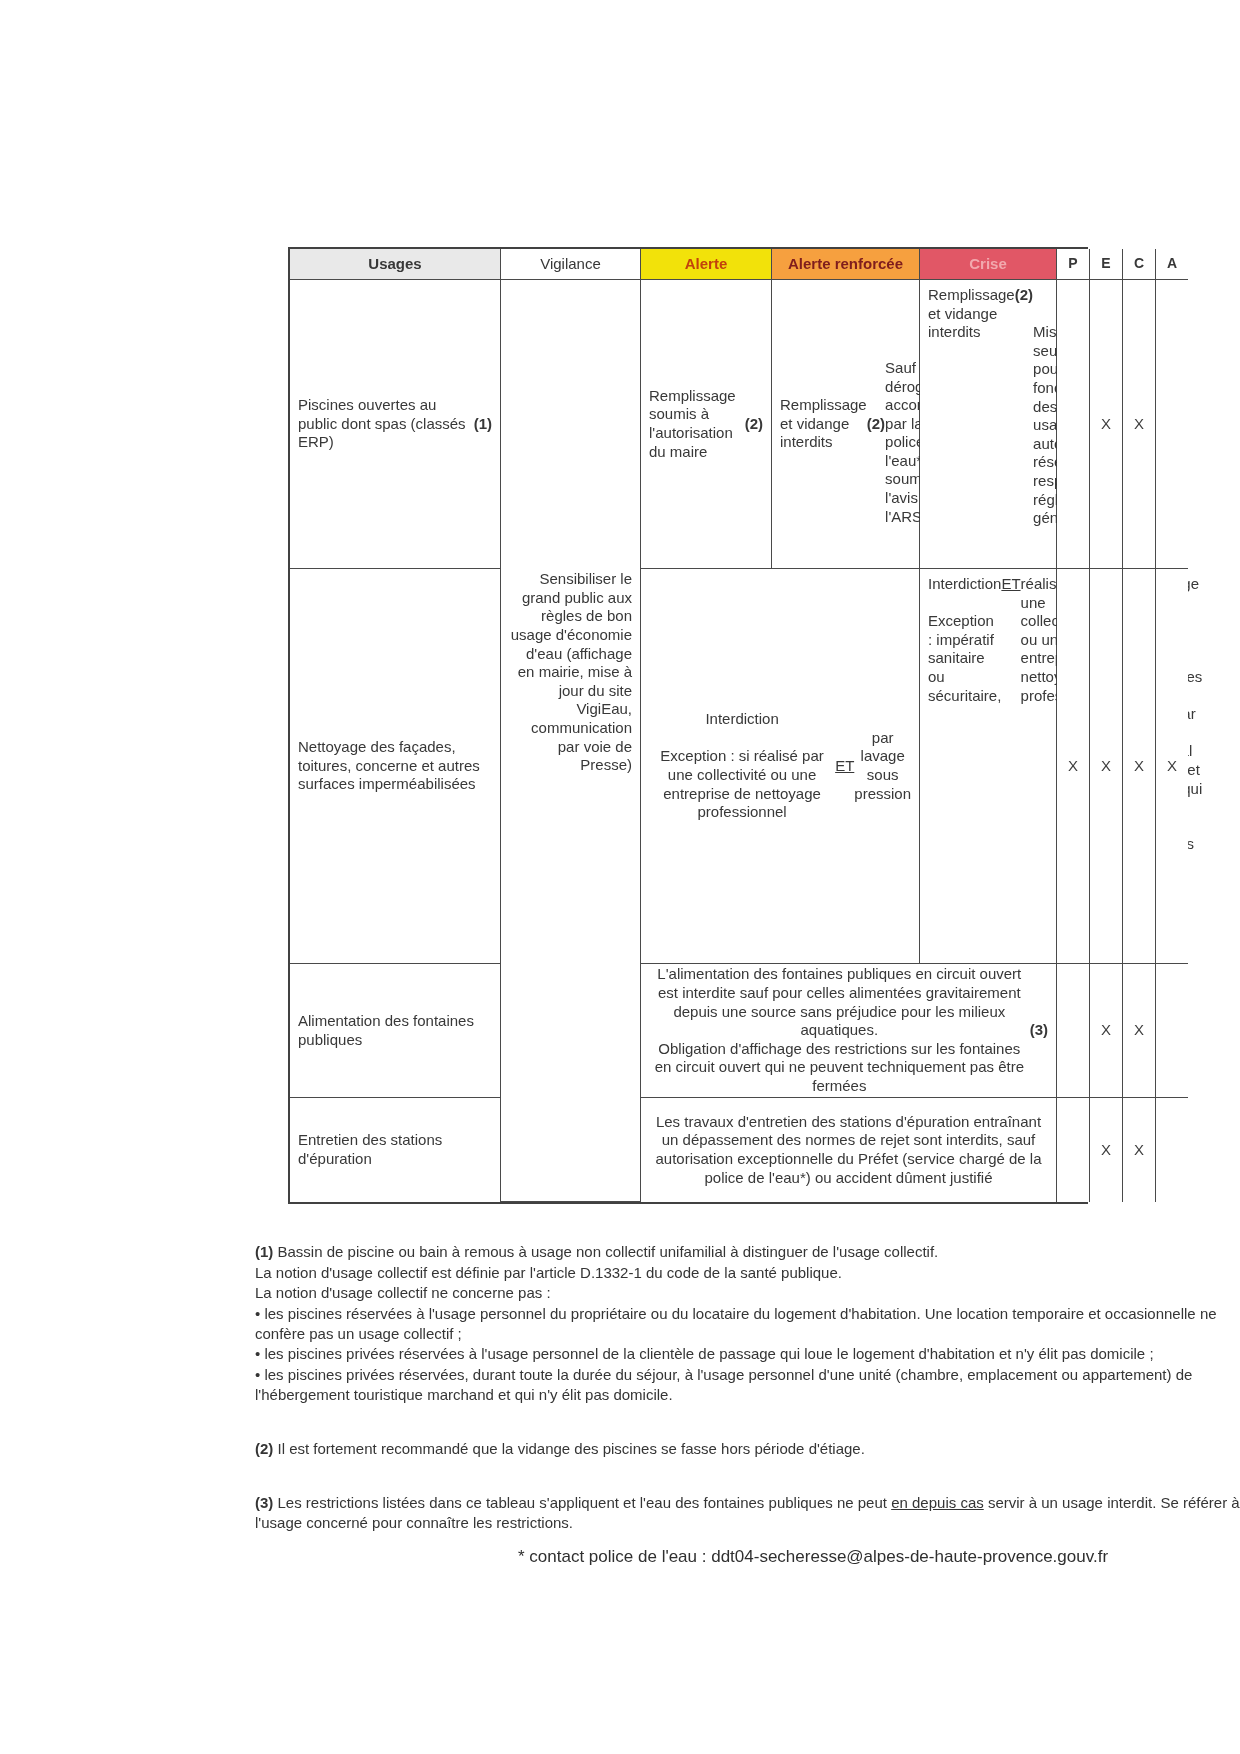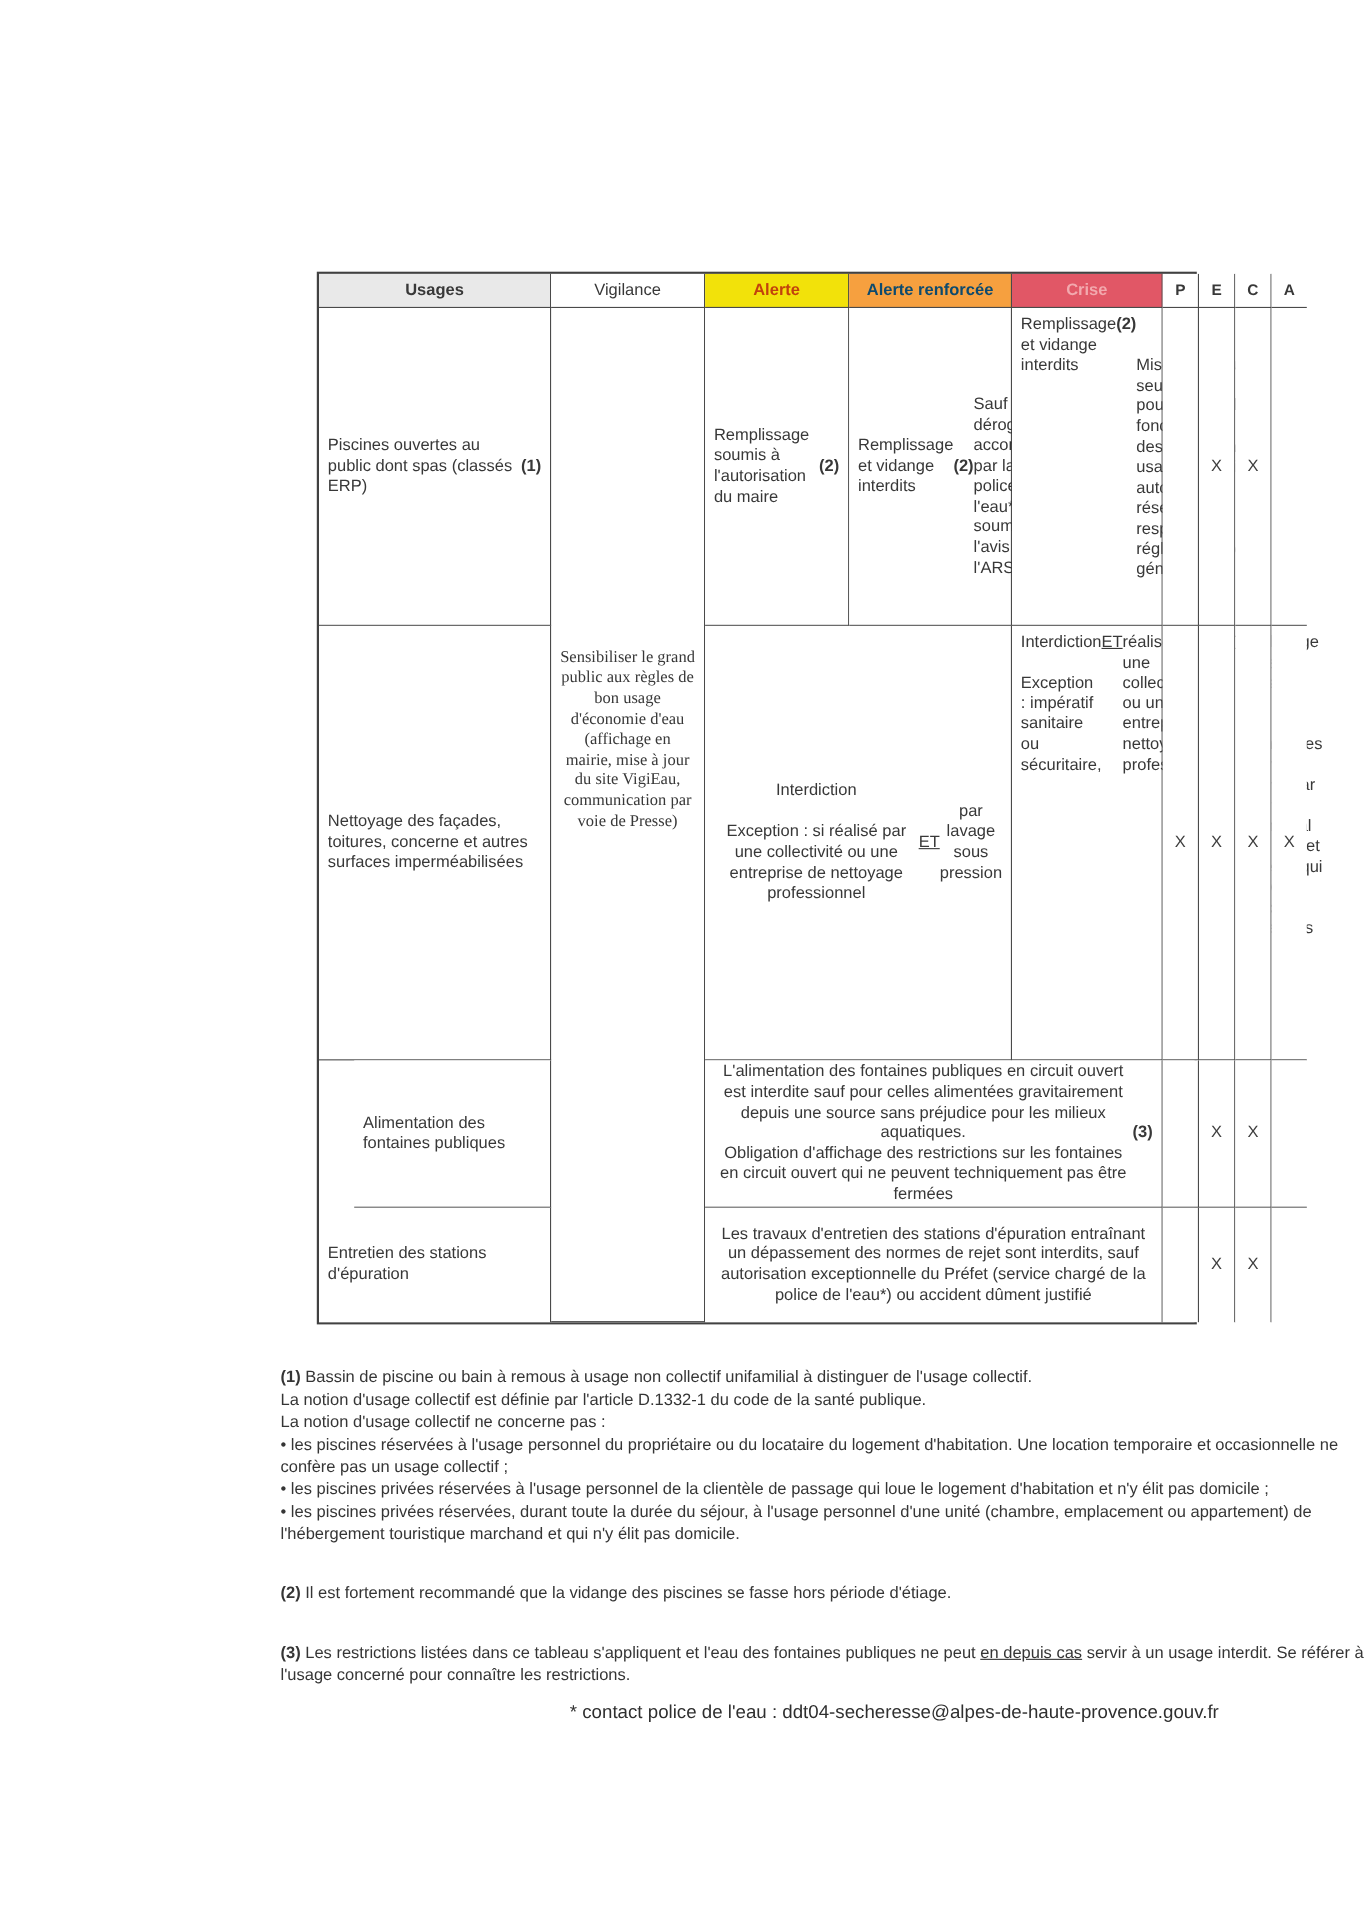--- a/index.html
+++ b/index.html
@@ -30,28 +30,28 @@
     background:#fff;
     display:flex;align-items:center;justify-content:flex-start;
     padding:4px 8px;
     white-space:pre-line;
   }
   .lastc{border-right:none;}
   .lastr{border-bottom:none;}
   .h{justify-content:center;text-align:center;padding:2px;font-weight:500;}
   .h-usages{background:#e9e9e9;font-weight:600;}
   .h-alerte{background:#f2e20a;color:#c2410c;font-weight:600;}
-  .h-renf{background:#f6a03f;color:#0c4a6e;font-weight:600;text-align:right;}
+  .h-renf{background:#f6a03f;color:#7f1d1d;font-weight:600;text-align:right;}
   .h-crise{background:#e15766;color:#f2a9ae;font-weight:600;}
   .h-peca{font-weight:600;font-size:14px;}
   .usagecell{}
   .topalign{align-items:flex-start;padding-top:6px;}
   .centerboth{justify-content:center;text-align:center;}
   .mark{justify-content:center;text-align:center;font-size:15px;color:#3f3f3f;padding:2px;}
-  .vigmerged{justify-content:center;text-align:center;align-items:center;padding-bottom:140px;font-family:Liberation Serif, serif;}
+  .vigmerged{justify-content:center;text-align:right;align-items:center;padding-bottom:140px;}
   u{text-decoration:underline;}
   b{font-weight:700;}
   
   .footnotes{
     position:absolute;left:255px;top:1222px;width:987px;
     font-size:15px;line-height:1.36;color:#353535;
     white-space:pre-line;
   }
   .footnotes p{margin:0 0 13px 0;white-space:pre-line;}
   .contact{
@@ -98,21 +98,21 @@
     <div class="c topalign" style="grid-column:5;grid-row:3;">Interdiction
 
 Exception : impératif sanitaire ou sécuritaire, <u>ET</u> réalisé par une collectivité ou une entreprise de nettoyage professionnel <u>ET</u> par lavage sous pression
 
 Les communes doivent définir par arrêté municipal les lieux et critères qui relèvent de ces impératifs</div>
     <div class="c mark" style="grid-column:6;grid-row:3;">X</div>
     <div class="c mark" style="grid-column:7;grid-row:3;">X</div>
     <div class="c mark" style="grid-column:8;grid-row:3;">X</div>
     <div class="c mark lastc" style="grid-column:9;grid-row:3;">X</div>
 
-    <div class="c usagecell" style="grid-column:1;grid-row:4;margin-left:32px;">Alimentation des fontaines publiques</div>
+    <div class="c usagecell" style="grid-column:1;grid-row:4;">Alimentation des fontaines publiques</div>
     <div class="c centerboth" style="grid-column:3/6;grid-row:4;">L'alimentation des fontaines publiques en circuit ouvert est interdite sauf pour celles alimentées gravitairement depuis une source sans préjudice pour les milieux aquatiques.
 Obligation d'affichage des restrictions sur les fontaines en circuit ouvert qui ne peuvent techniquement pas être fermées <b>(3)</b></div>
     <div class="c mark" style="grid-column:6;grid-row:4;"></div>
     <div class="c mark" style="grid-column:7;grid-row:4;">X</div>
     <div class="c mark" style="grid-column:8;grid-row:4;">X</div>
     <div class="c mark lastc" style="grid-column:9;grid-row:4;"></div>
 
     <div class="c usagecell lastr" style="grid-column:1;grid-row:5;">Entretien des stations d'épuration</div>
     <div class="c centerboth lastr" style="grid-column:3/6;grid-row:5;">Les travaux d'entretien des stations d'épuration entraînant un dépassement des normes de rejet sont interdits, sauf autorisation exceptionnelle du Préfet (service chargé de la police de l'eau*) ou accident dûment justifié</div>
     <div class="c mark lastr" style="grid-column:6;grid-row:5;"></div>

